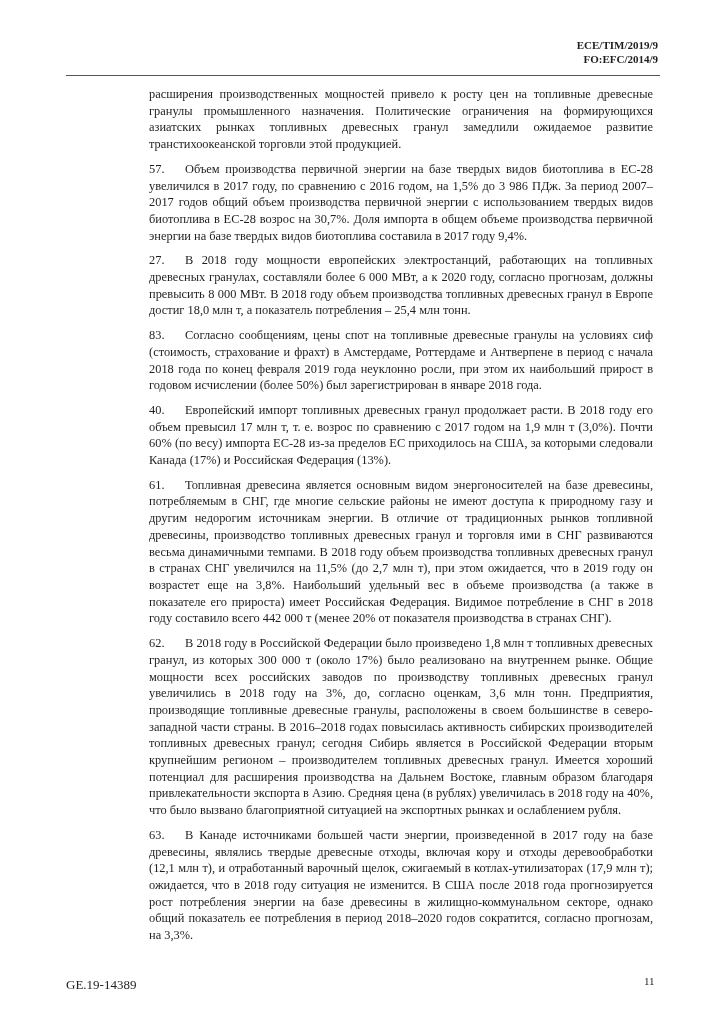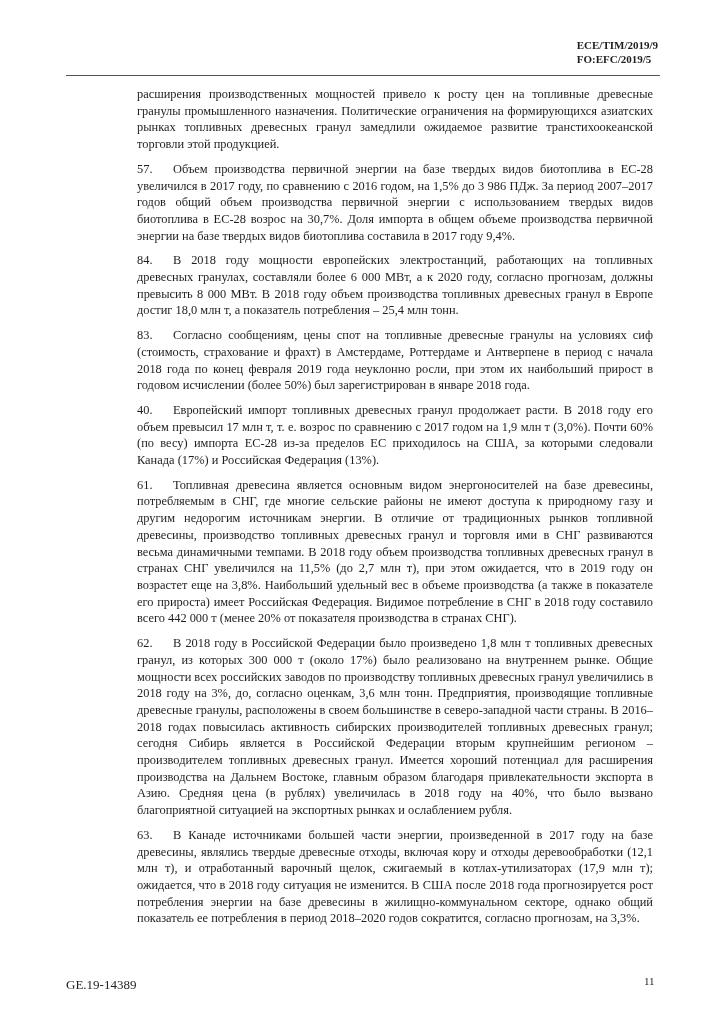--- a/index.html
+++ b/index.html
@@ -1,39 +1,39 @@
 <!DOCTYPE html>
 <html><head>
 <meta charset="utf-8">
 <style>
   html, body { margin: 0; padding: 0; background: #ffffff; }
   body { width: 724px; height: 1024px; position: relative; overflow: hidden; font-family: "Liberation Serif", serif; color: #1e1e1e; }
-  .header { position: absolute; right: 66px; top: 38px; text-align: left; font-weight: bold; font-size: 11px; line-height: 14px; }
+  .header { position: absolute; right: 66px; top: 38px; text-align: right; font-weight: bold; font-size: 11px; line-height: 14px; }
   .rule { position: absolute; left: 66px; width: 594px; top: 75px; height: 0; border-top: 1px solid #555; }
   .body-text { position: absolute; left: 137px; width: 516px; top: 86px; font-size: 12.4px; line-height: 16.7px; text-align: justify; }
-  .para { margin: 0 0 8px 0; }
+  .para { margin: 0 0 8px 12px; }
   .para .num { display: inline-block; width: 36px; }
   .footer-code { position: absolute; left: 66px; top: 977px; font-size: 13px; }
   .footer-page { position: absolute; left: 644px; top: 975px; font-size: 11px; font-weight: normal; }
 </style>
 </head>
 <body>
 
 <div class="header">
   <div>ECE/TIM/2019/9</div>
-  <div>FO:EFC/2019/5</div>
+  <div>FO:EFC/2014/9</div>
 </div>
 <div class="rule"></div>
 
 <div class="body-text">
   <p class="para">расширения производственных мощностей привело к росту цен на топливные древесные гранулы промышленного назначения. Политические ограничения на формирующихся азиатских рынках топливных древесных гранул замедлили ожидаемое развитие транстихоокеанской торговли этой продукцией.</p>
 
   <p class="para"><span class="num">57.</span><span>Объем производства первичной энергии на базе твердых видов биотоплива в ЕС-28 увеличился в 2017 году, по сравнению с 2016 годом, на 1,5% до 3 986 ПДж. За период 2007–2017 годов общий объем производства первичной энергии с использованием твердых видов биотоплива в ЕС-28 возрос на 30,7%. Доля импорта в общем объеме производства первичной энергии на базе твердых видов биотоплива составила в 2017 году 9,4%.</span></p>
 
-  <p class="para"><span class="num">84.</span><span>В 2018 году мощности европейских электростанций, работающих на топливных древесных гранулах, составляли более 6 000 МВт, а к 2020 году, согласно прогнозам, должны превысить 8 000 МВт. В 2018 году объем производства топливных древесных гранул в Европе достиг 18,0 млн т, а показатель потребления – 25,4 млн тонн.</span></p>
+  <p class="para"><span class="num">27.</span><span>В 2018 году мощности европейских электростанций, работающих на топливных древесных гранулах, составляли более 6 000 МВт, а к 2020 году, согласно прогнозам, должны превысить 8 000 МВт. В 2018 году объем производства топливных древесных гранул в Европе достиг 18,0 млн т, а показатель потребления – 25,4 млн тонн.</span></p>
 
   <p class="para"><span class="num">83.</span><span>Согласно сообщениям, цены спот на топливные древесные гранулы на условиях сиф (стоимость, страхование и фрахт) в Амстердаме, Роттердаме и Антверпене в период с начала 2018 года по конец февраля 2019 года неуклонно росли, при этом их наибольший прирост в годовом исчислении (более 50%) был зарегистрирован в январе 2018 года.</span></p>
 
   <p class="para"><span class="num">40.</span><span>Европейский импорт топливных древесных гранул продолжает расти. В 2018 году его объем превысил 17 млн т, т. е. возрос по сравнению с 2017 годом на 1,9 млн т (3,0%). Почти 60% (по весу) импорта ЕС-28 из-за пределов ЕС приходилось на США, за которыми следовали Канада (17%) и Российская Федерация (13%).</span></p>
 
   <p class="para"><span class="num">61.</span><span>Топливная древесина является основным видом энергоносителей на базе древесины, потребляемым в СНГ, где многие сельские районы не имеют доступа к природному газу и другим недорогим источникам энергии. В отличие от традиционных рынков топливной древесины, производство топливных древесных гранул и торговля ими в СНГ развиваются весьма динамичными темпами. В 2018 году объем производства топливных древесных гранул в странах СНГ увеличился на 11,5% (до 2,7 млн т), при этом ожидается, что в 2019 году он возрастет еще на 3,8%. Наибольший удельный вес в объеме производства (а также в показателе его прироста) имеет Российская Федерация. Видимое потребление в СНГ в 2018 году составило всего 442 000 т (менее 20% от показателя производства в странах СНГ).</span></p>
 
   <p class="para"><span class="num">62.</span><span>В 2018 году в Российской Федерации было произведено 1,8 млн т топливных древесных гранул, из которых 300 000 т (около 17%) было реализовано на внутреннем рынке. Общие мощности всех российских заводов по производству топливных древесных гранул увеличились в 2018 году на 3%, до, согласно оценкам, 3,6 млн тонн. Предприятия, производящие топливные древесные гранулы, расположены в своем большинстве в северо-западной части страны. В 2016–2018 годах повысилась активность сибирских производителей топливных древесных гранул; сегодня Сибирь является в Российской Федерации вторым крупнейшим регионом – производителем топливных древесных гранул. Имеется хороший потенциал для расширения производства на Дальнем Востоке, главным образом благодаря привлекательности экспорта в Азию. Средняя цена (в рублях) увеличилась в 2018 году на 40%, что было вызвано благоприятной ситуацией на экспортных рынках и ослаблением рубля.</span></p>
 
   <p class="para"><span class="num">63.</span><span>В Канаде источниками большей части энергии, произведенной в 2017 году на базе древесины, являлись твердые древесные отходы, включая кору и отходы деревообработки (12,1 млн т), и отработанный варочный щелок, сжигаемый в котлах-утилизаторах (17,9 млн т); ожидается, что в 2018 году ситуация не изменится. В США после 2018 года прогнозируется рост потребления энергии на базе древесины в жилищно-коммунальном секторе, однако общий показатель ее потребления в период 2018–2020 годов сократится, согласно прогнозам, на 3,3%.</span></p>

